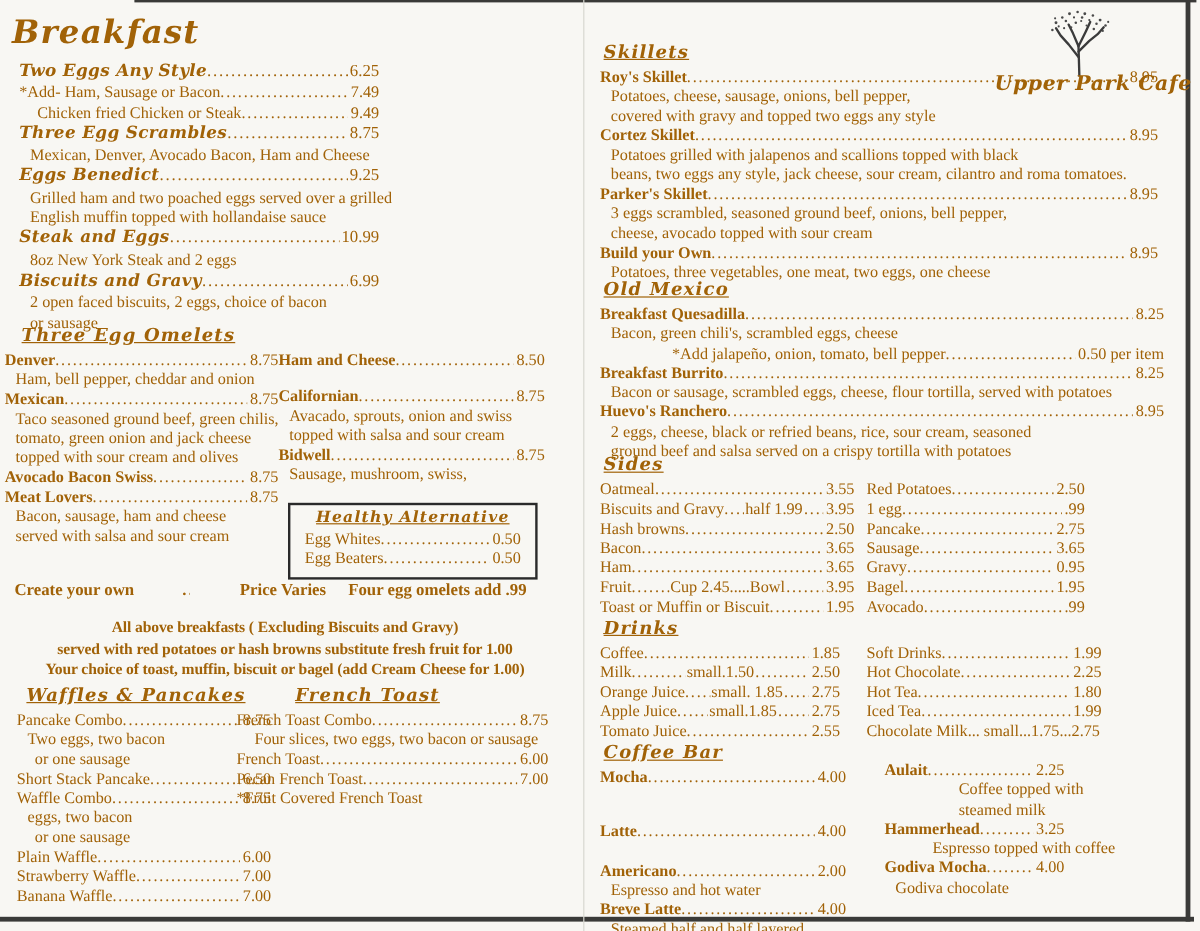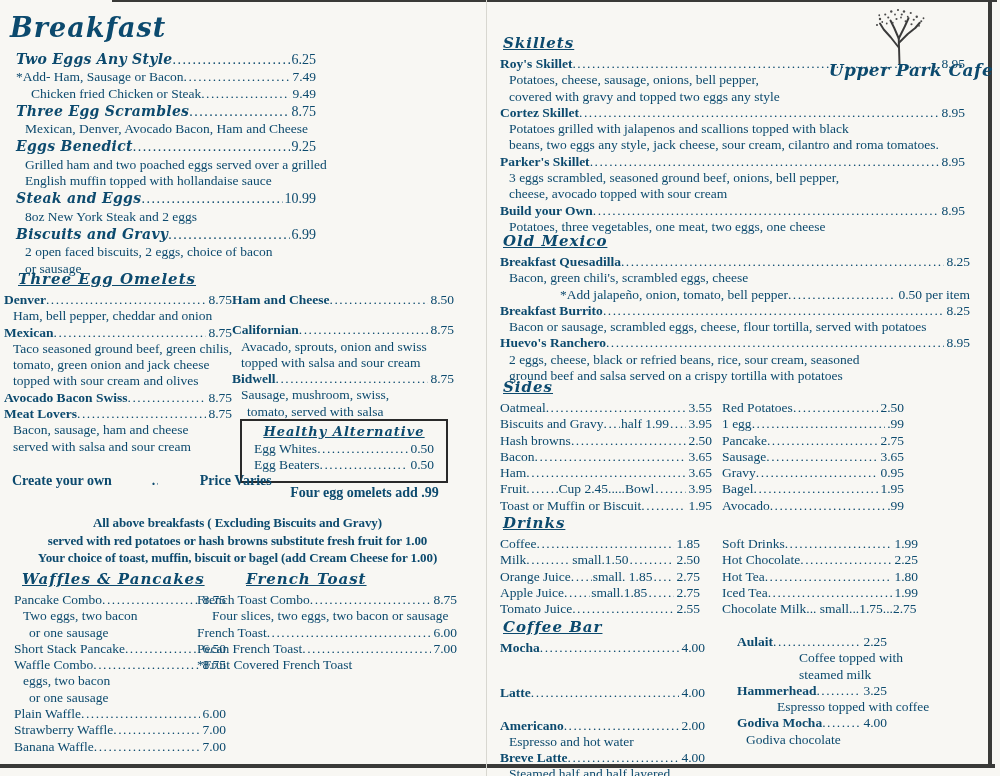--- a/index.html
+++ b/index.html
@@ -1,17 +1,17 @@
 <!DOCTYPE html>
 <html><head>
 <meta charset="utf-8">
 <style>
   html,body{margin:0;padding:0;background:#ffffff;}
   .sheet{position:relative;width:1000px;height:776px;background:#f8f7f3;overflow:hidden;
-         font-family:"Liberation Serif",serif;color:#0c4a6e;}
+         font-family:"Liberation Serif",serif;color:#a16207;}
   .abs{position:absolute;}
 
   
   .line{display:flex;align-items:baseline;font-size:13.5px;line-height:16.3px;white-space:nowrap;}
   .nm{flex:0 0 auto;}
   .mid{flex:0 0 auto;padding:0 1px;}
   .pr{flex:0 0 auto;padding-left:2px;}
   .leader{flex:1 1 0;min-width:6px;overflow:hidden;white-space:nowrap;letter-spacing:1.5px;}
   .leader::before{content:"..........................................................................................................................................................................";}
   .line.bold .nm{font-weight:bold;}
@@ -236,45 +236,41 @@
           <span class="nm">Bidwell</span>
           <span class="leader"></span>
           <span class="pr">8.75</span>
         </div>
 
         <div class="line desc">
           <span class="nm">Sausage, mushroom, swiss,</span>
 
         </div>
 
-        <div class="line desc ind1">
-          <span class="nm">tomato, served with salsa</span>
-
-        </div>
 
     </div>
 
     <div class="abs hbox" style="left:240px;top:419px;width:184px;">
       <div class="hb-title shead small">Healthy Alternative</div>
 
         <div class="line">
           <span class="nm">Egg Whites</span>
           <span class="leader"></span>
           <span class="pr">0.50</span>
         </div>
 
         <div class="line">
           <span class="nm">Egg Beaters</span>
           <span class="leader"></span>
           <span class="pr">0.50</span>
         </div>
 
     </div>
 
-    <div class="abs line boldrow" style="left:12px;top:473px;width:255px;gap:40px;">
+    <div class="abs line boldrow" style="left:12px;top:485px;width:255px;gap:40px;">
       <span class="nm">Create your own</span>
       <span class="leader"></span>
       <span class="pr">Price Varies</span>
     </div>
     <div class="abs boldrow" style="left:272px;top:485px;width:185px;text-align:center;">Four egg omelets add .99</div>
 
     <div class="abs note" style="left:5px;top:514px;width:465px;">
 
         <div class="nline">
           <span>All above breakfasts ( Excluding Biscuits and Gravy)</span>

